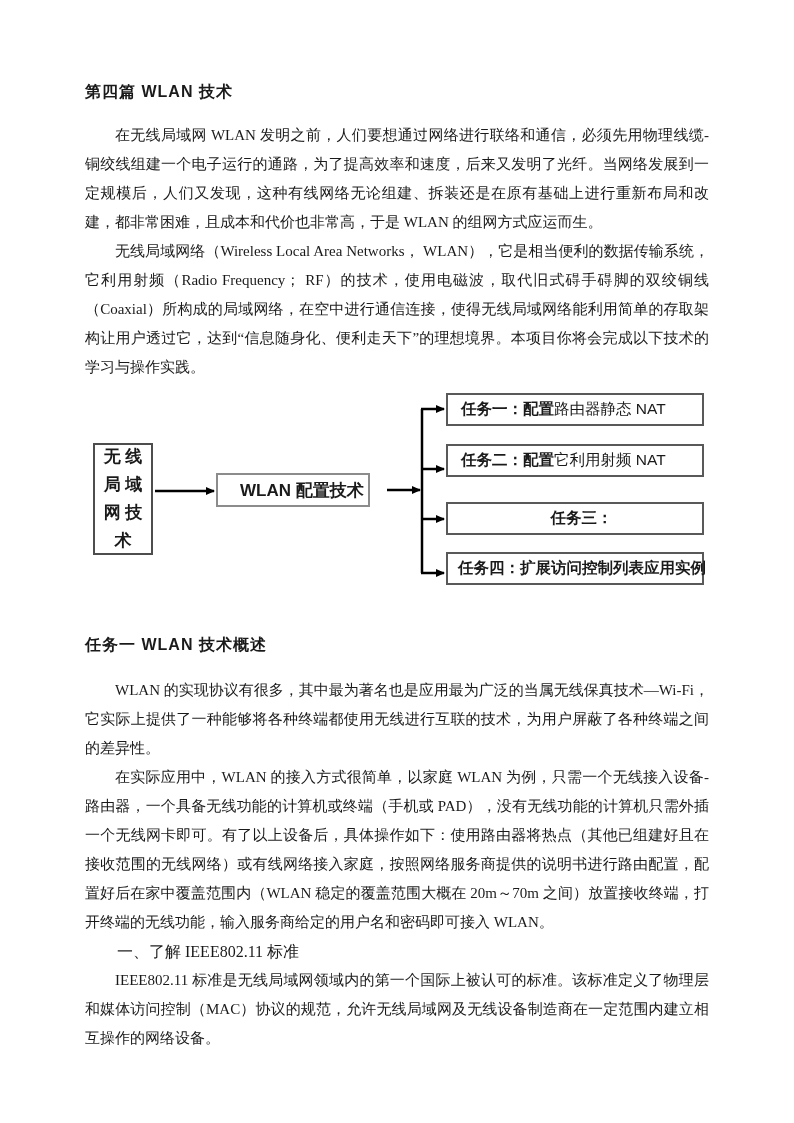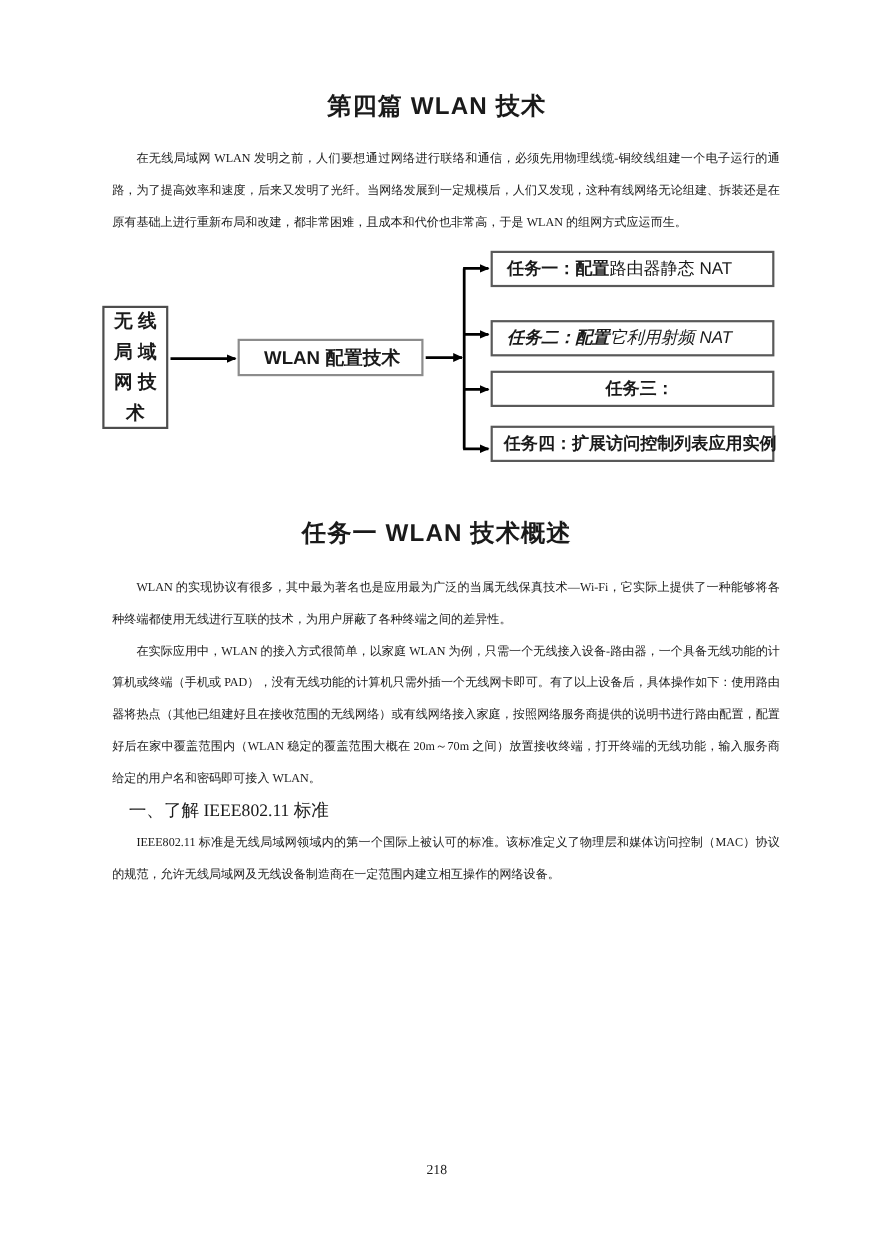--- a/index.html
+++ b/index.html
@@ -10,32 +10,31 @@
     height: 1123px;
     background: #ffffff;
     padding: 82px 85px 0 85px;
     font-family: "Liberation Serif", serif;
     color: #1a1a1a;
     overflow: hidden;
   }
   h1.doc-heading {
     font-family: "Liberation Sans", sans-serif;
     font-weight: bold;
-    font-size: 22px;
-    text-align: center;
+    font-size: 16px;
+    text-align: left;
     letter-spacing: 1px;
     margin-bottom: 18px;
   }
   h1.section-heading { margin-top: 34px; margin-bottom: 20px; }
   p.body {
-    font-size: 11px;
+    font-size: 15px;
     line-height: 29px;
     text-align: justify;
     text-indent: 2em;
-    margin-left: 17px;
   }
   p.sub-heading {
     font-size: 16px;
     line-height: 29px;
     font-weight: normal;
     text-indent: 2em;
     font-family: "Liberation Serif", serif;
   }
   
   .diagram {
@@ -62,39 +61,39 @@
     border: 2px solid #4d4d4d;
     flex-direction: column;
     justify-content: center;
     font-weight: bold;
     font-size: 17px;
     line-height: 28px;
     white-space: nowrap;
   }
   .mid-box {
     left: 131px; top: 85px;
-    width: 169px; height: 34px;
+    width: 154px; height: 34px;
     border: 2px solid #8c8c8c;
     font-weight: bold;
     font-size: 17px;
     padding-left: 22px;
     white-space: nowrap;
   }
   .task-box {
     left: 361px;
     width: 258px; height: 33px;
     border: 2px solid #595959;
     font-size: 15.5px;
     padding-left: 13px;
     white-space: nowrap;
   }
   .task-box .b { font-weight: bold; }
   .task-box .r { font-weight: normal; }
   .t1 { top: 5px; }
-  .t2 { top: 68px; font-style: italic; }
+  .t2 { top: 56px; }
   .t3 { top: 114px; justify-content: center; }
   .t4 { top: 164px; padding-left: 10px; }
   
   .page-number {
     position: absolute;
     left: 0; right: 0;
     top: 1056px;
     text-align: center;
     font-size: 12.5px;
     font-family: "Liberation Serif", serif;
@@ -102,20 +101,21 @@
   }
 </style>
 </head>
 <body>
 
 <div class="page">
 
   <h1 class="doc-heading">第四篇 WLAN 技术</h1>
 
   <p class="body">在无线局域网 WLAN 发明之前，人们要想通过网络进行联络和通信，必须先用物理线缆-铜绞线组建一个电子运行的通路，为了提高效率和速度，后来又发明了光纤。当网络发展到一定规模后，人们又发现，这种有线网络无论组建、拆装还是在原有基础上进行重新布局和改建，都非常困难，且成本和代价也非常高，于是 WLAN 的组网方式应运而生。</p>
+  <p class="body">无线局域网络（Wireless Local Area Networks， WLAN），它是相当便利的数据传输系统，它利用射频（Radio Frequency； RF）的技术，使用电磁波，取代旧式碍手碍脚的双绞铜线（Coaxial）所构成的局域网络，在空中进行通信连接，使得无线局域网络能利用简单的存取架构让用户透过它，达到“信息随身化、便利走天下”的理想境界。本项目你将会完成以下技术的学习与操作实践。</p>
 
   <div class="diagram">
 
     <svg class="arrows" viewBox="0 0 624 213" xmlns="http://www.w3.org/2000/svg">
       <defs>
         <marker id="ah" markerWidth="9" markerHeight="8" refX="8" refY="4" orient="auto" markerUnits="userSpaceOnUse">
           <path d="M0,0 L9,4 L0,8 Z" fill="#000000"></path>
         </marker>
       </defs>
 
@@ -159,15 +159,14 @@
 
   <h1 class="doc-heading section-heading">任务一 WLAN 技术概述</h1>
 
   <p class="body">WLAN 的实现协议有很多，其中最为著名也是应用最为广泛的当属无线保真技术—Wi-Fi，它实际上提供了一种能够将各种终端都使用无线进行互联的技术，为用户屏蔽了各种终端之间的差异性。</p>
   <p class="body">在实际应用中，WLAN 的接入方式很简单，以家庭 WLAN 为例，只需一个无线接入设备-路由器，一个具备无线功能的计算机或终端（手机或 PAD），没有无线功能的计算机只需外插一个无线网卡即可。有了以上设备后，具体操作如下：使用路由器将热点（其他已组建好且在接收范围的无线网络）或有线网络接入家庭，按照网络服务商提供的说明书进行路由配置，配置好后在家中覆盖范围内（WLAN 稳定的覆盖范围大概在 20m～70m 之间）放置接收终端，打开终端的无线功能，输入服务商给定的用户名和密码即可接入 WLAN。</p>
 
   <p class="sub-heading">一、了解 IEEE802.11 标准</p>
 
   <p class="body">IEEE802.11 标准是无线局域网领域内的第一个国际上被认可的标准。该标准定义了物理层和媒体访问控制（MAC）协议的规范，允许无线局域网及无线设备制造商在一定范围内建立相互操作的网络设备。</p>
 
-  <div class="page-number">218</div>
 
 </div>
 
 </body></html>

